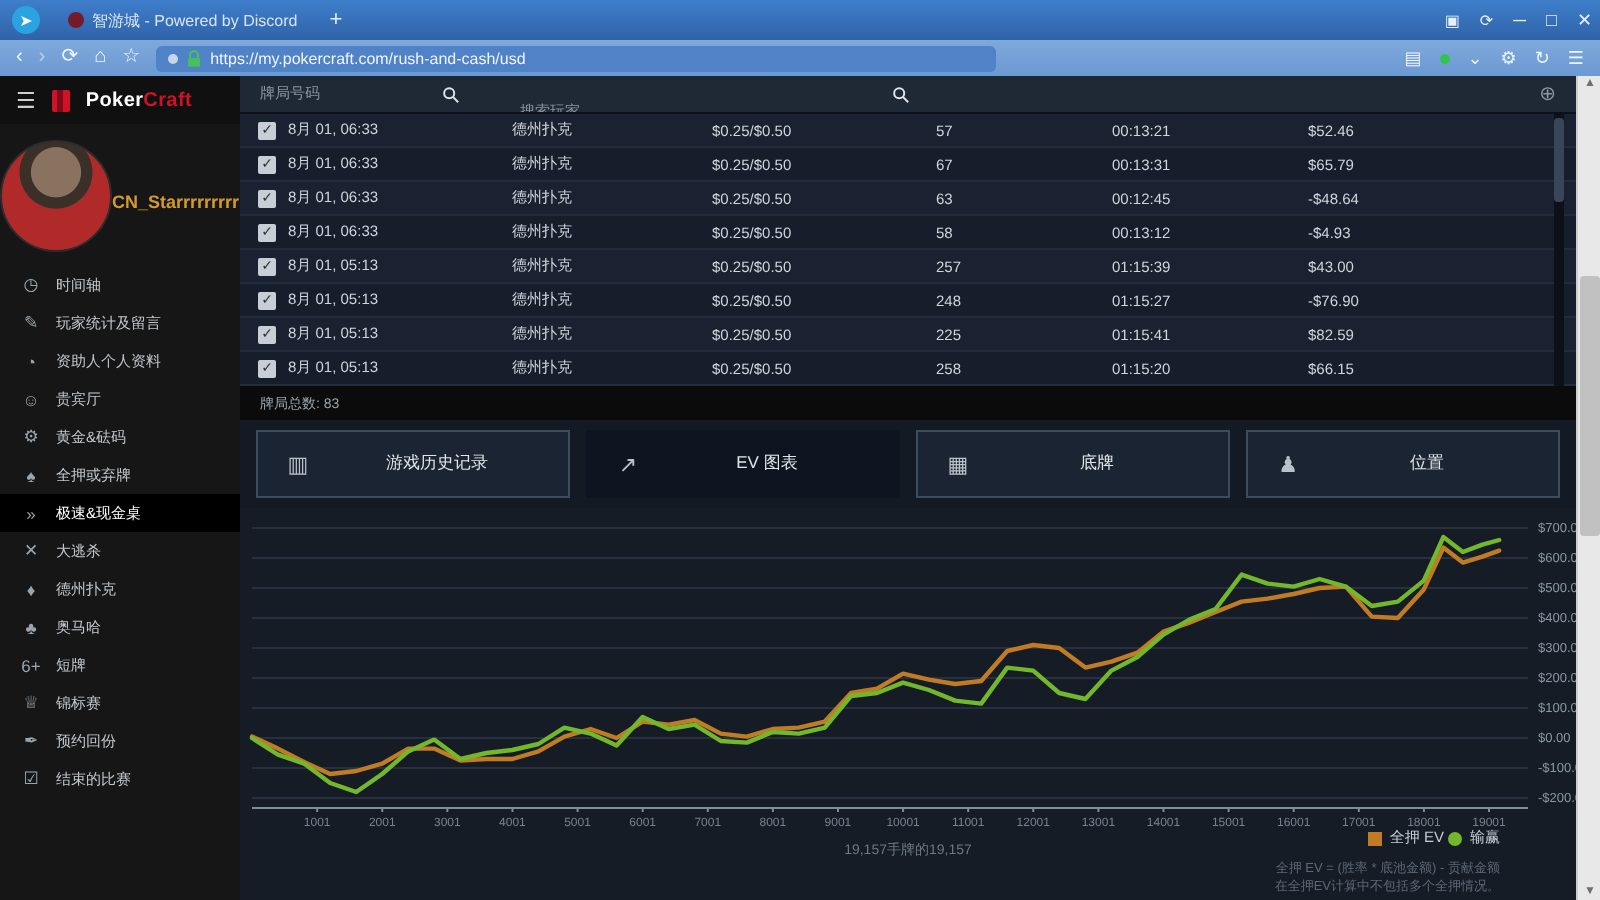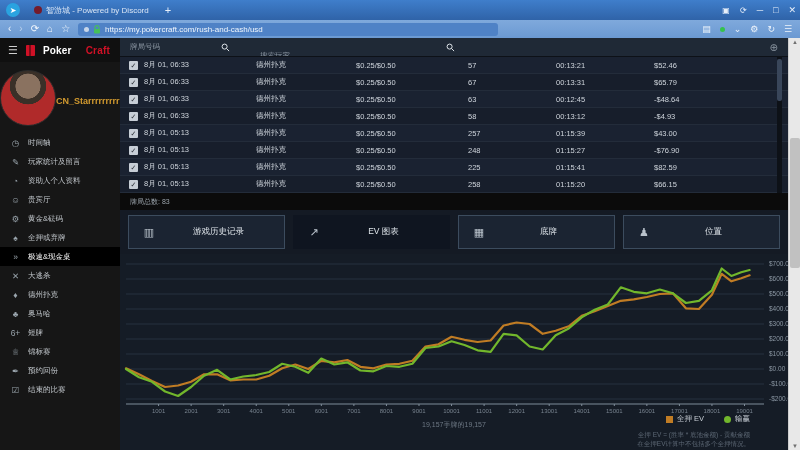--- a/index.html
+++ b/index.html
@@ -29,21 +29,21 @@
   .green-dot { width:5px; height:5px; border-radius:50%; background:#35c24d; display:inline-block; }
 
   
   .app { display:flex; height:412px; }
 
   .sidebar { width:120px; background:#161616; color:#c9ccd0; flex-shrink:0; display:flex; flex-direction:column; }
   .side-top { height:24px; background:#101010; display:flex; align-items:center; gap:8px; padding:0 8px; }
   .hamburger { color:#cfcfcf; font-size:11px; }
   .logo-mark { width:9px; height:11px; background:linear-gradient(90deg,#d01126 30%,#7d0b18 30%,#7d0b18 60%,#d01126 60%); border-radius:1px; }
   .logo-text { font-size:10px; font-weight:bold; color:#fff; letter-spacing:.2px; }
-  .logo-text .craft { color:#d01126;margin-left:14px; }
+  .logo-text .craft { color:#d01126; }
   .avatar-wrap { display:flex; flex-direction:row; align-items:center; padding-top:8px; }
   .avatar { width:56px; height:56px; border-radius:50%; border:1px solid #2c2c2c;
             background:radial-gradient(circle at 50% 28%,#8a7260 0 26%,#3a3028 27% 38%,#b02a2a 39% 100%); }
   .username { margin-top:5px; font-size:9px; font-weight:bold; color:#d29a2f; }
   .menu { margin-top:7px; }
   .menu-item { height:19px; display:flex; align-items:center; gap:7px; padding:0 10px; font-size:7.5px; color:#c2c7cc; }
   .menu-item .mi { width:11px; text-align:center; color:#9aa5ad; font-size:8.5px; }
   .menu-item.active { background:#000; color:#fff; }
 
   .main { flex:1; display:flex; flex-direction:column; background:#a21caf; min-width:0; }
@@ -64,21 +64,21 @@
   .table-footer { height:17px; background:#0b0b0b; display:flex; align-items:center; padding:0 10px; font-size:7px; color:#9aa3ab; }
 
   .tabsrow { height:44px; display:flex; align-items:center; gap:8px; padding:0 8px; background:#141a24; }
   .bigtab { flex:1; height:34px; border:1px solid #3c4c5e; background:#1b2432; display:flex; align-items:center; gap:8px; padding:0 12px; color:#dfe5ea; font-size:8.5px; }
   .bigtab .ti { font-size:11px; color:#b9c2cb; width:16px; text-align:center; }
   .bigtab .tl { flex:1; text-align:center; }
   .bigtab.active { background:#0f1520; border-color:#0f1520; }
 
   .chart { position:relative; flex:1; background:#151c26; }
   .chart svg { display:block; }
-  .legend { position:absolute; right:38px; top:160px; display:flex; gap:20px; align-items:center; }
+  .legend { position:absolute; right:38px; top:160px; display:flex; gap:2px; align-items:center; }
   .legend-item { display:flex; align-items:center; gap:4px; color:#c7cdd4; font-size:7.5px; }
   .lg-sq { width:7px; height:7px; } .lg-ci { width:7px; height:7px; border-radius:50%; }
   .caption { position:absolute; left:0; right:0; top:166px; text-align:center; color:#6d7884; font-size:7px; }
   .fineprint { position:absolute; right:38px; top:176px; text-align:right; color:#5d6875; font-size:6.5px; line-height:9px; }
 
   .page-scroll { width:12px; background:#e8e8e8; flex-shrink:0; position:relative; border-left:1px solid #cfcfcf; }
   .ps-arrow { position:absolute; left:0; width:12px; font-size:6px; color:#707070; text-align:center; }
   .ps-thumb { position:absolute; left:1px; width:10px; top:100px; height:130px; background:#c1c1c1; border-radius:2px; }
 </style>
 </head>

